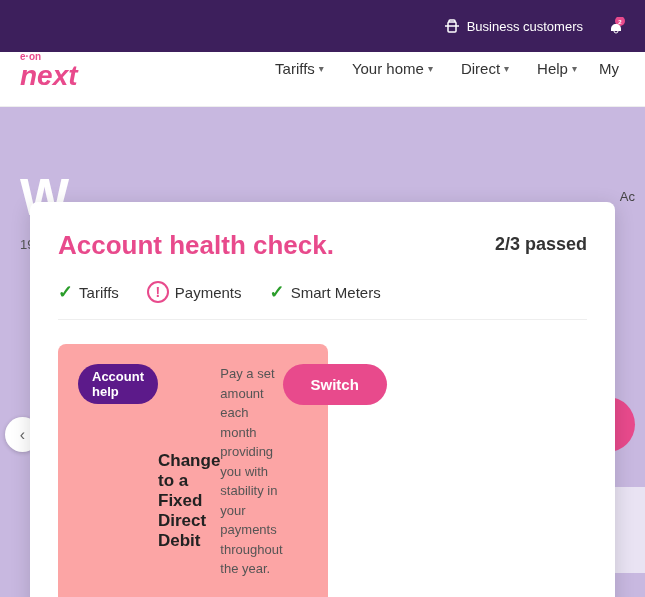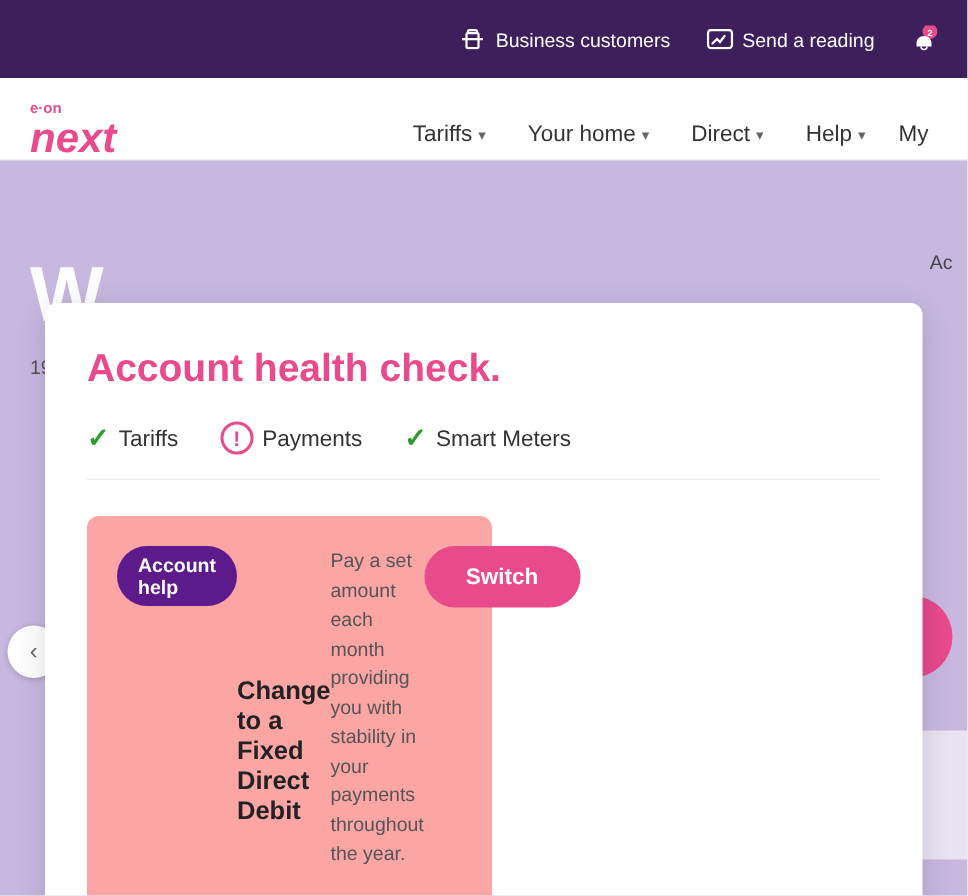--- a/index.html
+++ b/index.html
@@ -36,21 +36,21 @@
       display: inline-flex;
       align-items: center;
       justify-content: center;
     }
 
     
     .nav-bar {
       background: white;
       height: 55px;
       display: flex;
-      align-items: flex-end;
+      align-items: flex-start;
       padding: 0 20px;
       gap: 0;
       border-bottom: 1px solid #eee;
     }
     .logo-area {
       margin-right: auto;
     }
     .logo-text {
       display: flex;
       flex-direction: column;
@@ -112,21 +112,21 @@
     }
     .bg-address {
       position: absolute;
       top: 130px;
       left: 20px;
       font-size: 13px;
       color: #555;
     }
     .bg-right-text {
       position: absolute;
-      top: 60px;
+      top: 82px;
       right: 0;
       font-size: 13px;
       color: #444;
       text-align: right;
       padding-right: 10px;
       width: 120px;
     }
     .bg-circle {
       position: absolute;
       top: 290px;
@@ -304,29 +304,20 @@
       <svg width="16" height="14" viewBox="0 0 16 14" fill="none">
         <rect x="4" y="3" width="8" height="10" rx="1" stroke="white" stroke-width="1.5"></rect>
         <path d="M5 3V2a1 1 0 011-1h4a1 1 0 011 1v1" stroke="white" stroke-width="1.5"></path>
         <line x1="1" y1="7" x2="15" y2="7" stroke="white" stroke-width="1.5"></line>
       </svg>
     </span>
     <span>Business customers</span>
   </div>
   <div class="top-bar-item">
     <span class="top-bar-icon">
-      <svg width="18" height="14" viewBox="0 0 18 14" fill="none">
-        <rect x="1" y="1" width="16" height="12" rx="2" stroke="white" stroke-width="1.5"></rect>
-        <path d="M4 10 L7 7 L9 9 L12 5" stroke="white" stroke-width="1.5" stroke-linecap="round"></path>
-      </svg>
-    </span>
-    <span>Send a reading</span>
-  </div>
-  <div class="top-bar-item">
-    <span class="top-bar-icon">
       <svg width="18" height="18" viewBox="0 0 18 18" fill="none">
         <circle cx="13" cy="4" r="5" fill="#e84a8c"></circle>
         <text x="13" y="7" text-anchor="middle" fill="white" font-size="6" font-weight="bold">2</text>
         <path d="M4 12c0-3 2-5 5-5s5 2 5 5v2H4v-2z" fill="white"></path>
         <path d="M7 14a2 2 0 004 0" stroke="white" stroke-width="1"></path>
       </svg>
     </span>
   </div>
 </div>
 
@@ -370,20 +361,21 @@
     <div style="font-weight:bold; margin-bottom:4px;">t paym</div>
     <div style="font-size:11px; color:#555;">payme<br>ment is<br>s after<br>issued.</div>
   </div>
   <div class="bg-energy-text">energy by</div>
   <div class="bg-line"></div>
 
   <div class="modal-overlay">
     <div class="modal">
       <div class="modal-header">
         <span class="modal-title">Account health check.</span>
+        <span class="modal-score">2/3 passed</span>
       </div>
 
       <div class="modal-checks">
         <div class="check-item">
           <span class="check-green">✓</span>
           <span>Tariffs</span>
         </div>
         <div class="check-item">
           <span class="check-warning">!</span>
           <span>Payments</span>

